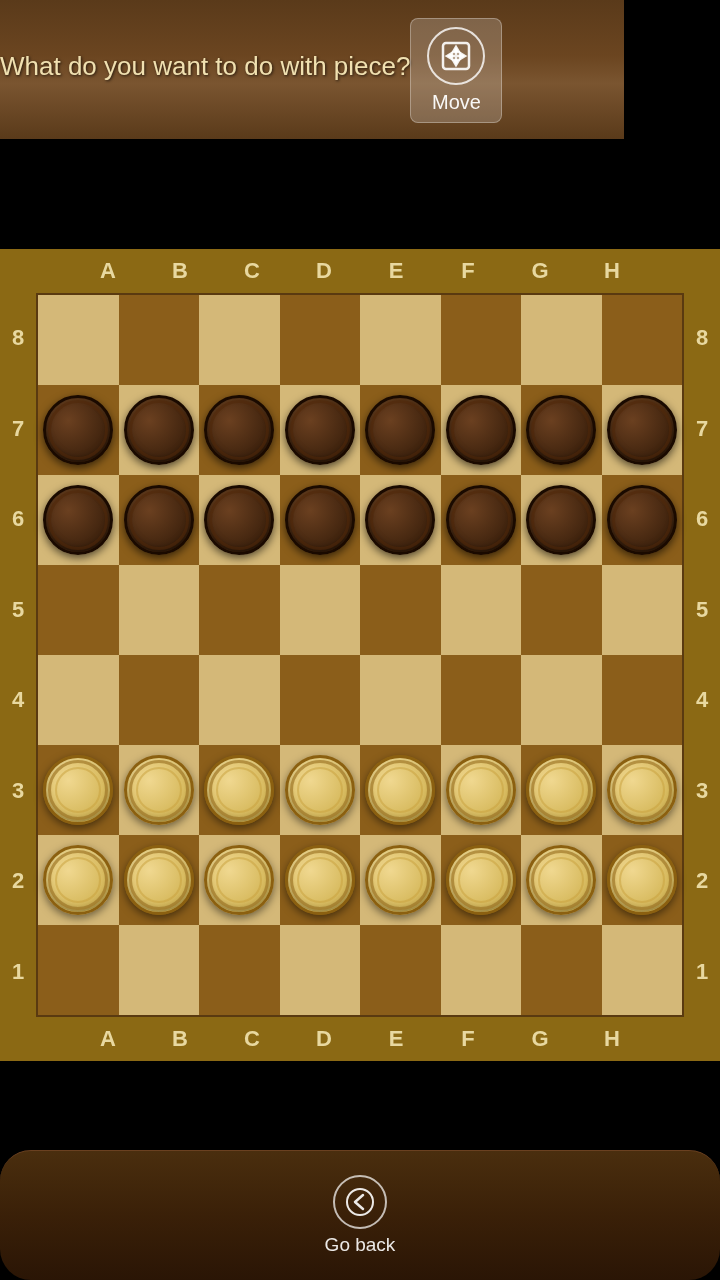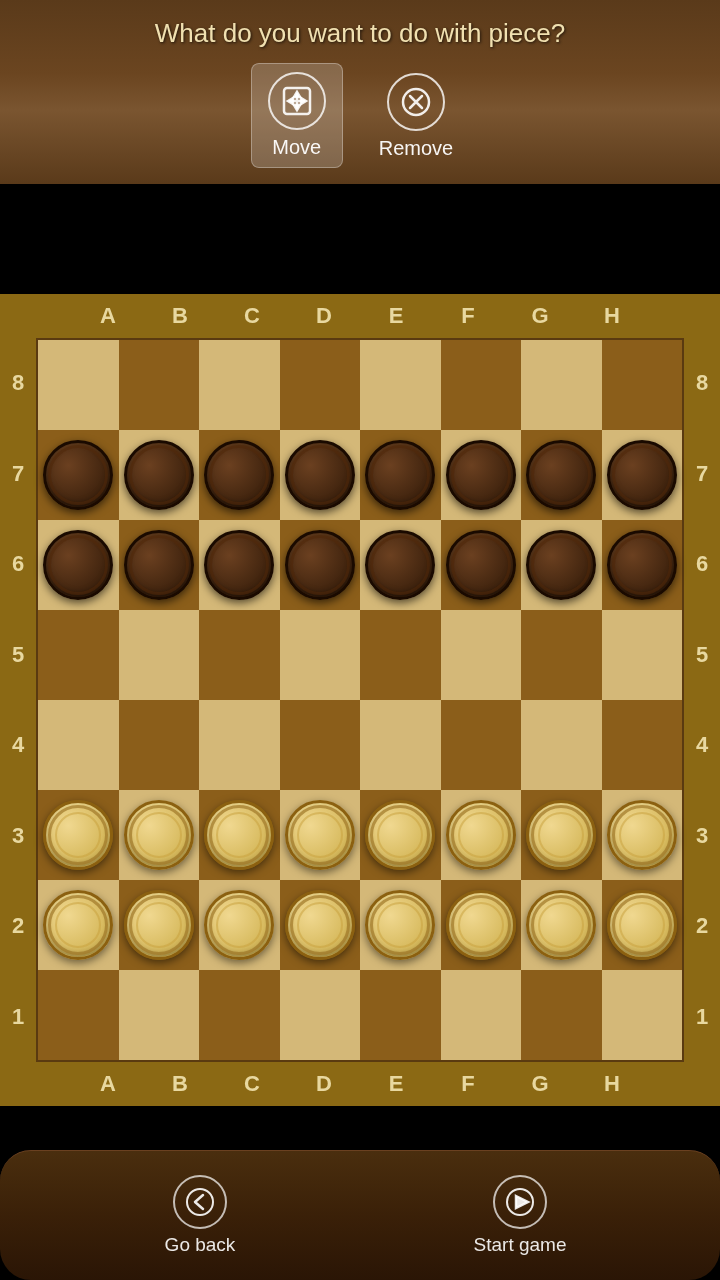--- a/index.html
+++ b/index.html
@@ -8,25 +8,25 @@
       width: 720px;
       height: 1280px;
       background: #000;
       font-family: Arial, sans-serif;
       overflow: hidden;
       position: relative;
     }
 
     
     #top-toolbar {
-      width: 720px;
+      width: 624px;
       background: linear-gradient(180deg, #5a3a1a 0%, #6b4520 40%, #7a5530 60%, #5a3a1a 100%);
       padding: 18px 0 10px 0;
       display: flex;
-      flex-direction: column;
+      flex-direction: row;
       align-items: center;
     }
     #toolbar-question {
       color: #f0e0b0;
       font-size: 26px;
       font-weight: 500;
       margin-bottom: 14px;
       text-shadow: 1px 1px 3px rgba(0,0,0,0.7);
     }
     #toolbar-actions {
@@ -256,29 +256,20 @@
           <polygon points="17,8 14,13 20,13" fill="rgba(255,255,255,0.9)"></polygon>
           <polygon points="17,26 14,21 20,21" fill="rgba(255,255,255,0.9)"></polygon>
           <polygon points="8,17 13,14 13,20" fill="rgba(255,255,255,0.9)"></polygon>
           <polygon points="26,17 21,14 21,20" fill="rgba(255,255,255,0.9)"></polygon>
         </svg>
       </div>
       <span class="btn-label">Move</span>
     </div>
 
 
-    <div class="action-btn">
-      <div class="icon-circle">
-        <svg viewBox="0 0 34 34">
-          <circle cx="17" cy="17" r="13" stroke="rgba(255,255,255,0.9)" stroke-width="2.5"></circle>
-          <path d="M11 11 L23 23 M23 11 L11 23" stroke="rgba(255,255,255,0.9)" stroke-width="2.5" stroke-linecap="round"></path>
-        </svg>
-      </div>
-      <span class="btn-label">Remove</span>
-    </div>
 
 
   </div>
 </div>
 
 <div id="middle-black"></div>
 
 <div id="board-container">
 
   <div id="col-labels-top">
@@ -482,23 +473,14 @@
     <div class="icon-circle">
       <svg viewBox="0 0 30 30">
         <circle cx="15" cy="15" r="13" stroke="rgba(255,255,255,0.9)" stroke-width="2"></circle>
         <path d="M18 8 L10 15 L18 22" stroke="rgba(255,255,255,0.9)" stroke-width="2.5" stroke-linecap="round" stroke-linejoin="round"></path>
       </svg>
     </div>
     <span class="btn-label">Go back</span>
   </div>
 
 
-  <div class="bottom-btn">
-    <div class="icon-circle">
-      <svg viewBox="0 0 30 30">
-        <circle cx="15" cy="15" r="13" stroke="rgba(255,255,255,0.9)" stroke-width="2"></circle>
-        <polygon points="11,9 23,15 11,21" fill="rgba(255,255,255,0.9)"></polygon>
-      </svg>
-    </div>
-    <span class="btn-label">Start game</span>
-  </div>
 
 </div>
 
 </body></html>

